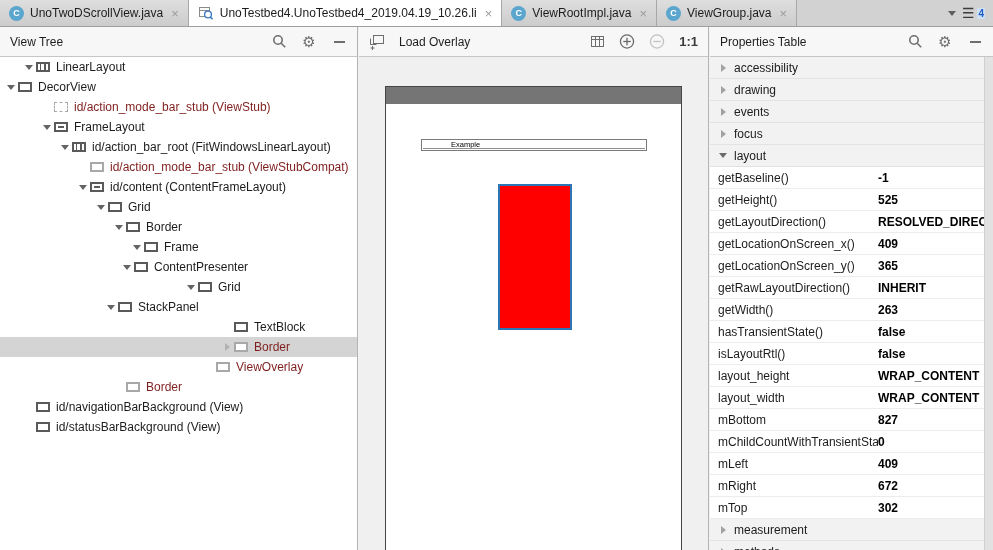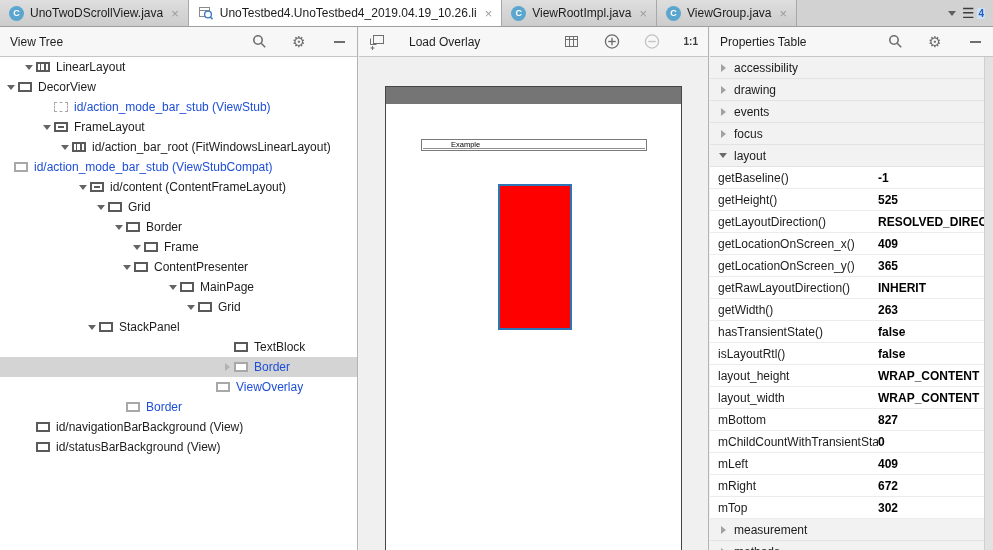--- a/index.html
+++ b/index.html
@@ -23,33 +23,33 @@
   .burger { font-size:14px; font-weight:bold; color:#3c3c3c; }
   .badge4 { color:#1d5fc4; font-size:10px; font-weight:bold; margin-left:-3px; background:#cfe0f5; padding:0 1px;}
 
   
   .panel { position:absolute; top:27px; bottom:0; background:#fff; }
   #left-panel  { left:0;   width:358px; border-right:1px solid #b3b3b3; }
   #mid-panel   { left:359px; width:350px; border-right:1px solid #b3b3b3; background:#f0f0f0; }
   #right-panel { left:710px; width:283px; }
 
   .phead { height:30px; background:#f7f7f7; border-bottom:1px solid #c6c6c6;
-    display:flex; align-items:center; padding:0 10px; gap:24px; }
+    display:flex; align-items:center; padding:0 10px; gap:14px; }
   .phead .ptitle { font-size:12px; color:#1e1e1e; }
   .phead .spacer { flex:1; }
   .hicon { width:16px; height:16px; display:flex; align-items:center; justify-content:center; flex:none; }
   .minus { width:11px; height:2px; background:#6e6e6e; }
   .gear { font-size:15px; color:#6e6e6e; line-height:15px; }
-  .ratio { font-size:10px; font-weight:bold; color:#3c3c3c; }
+  .ratio { font-size:13px; font-weight:bold; color:#3c3c3c; }
 
   
   #tree { position:absolute; top:30px; bottom:0; left:0; right:0; overflow:hidden; background:#fff; }
   .trow { height:20px; display:flex; align-items:center; white-space:nowrap; }
   .trow.sel { background:#d4d4d4; }
-  .trow.gray { color:#1d4ed8; }
+  .trow.gray { color:#7f1d1d; }
   .tarrow { width:14px; flex:none; display:flex; justify-content:center; }
   .tarrow.down::before { content:""; border-left:4px solid transparent; border-right:4px solid transparent;
     border-top:5px solid #646464; }
   .tarrow.right::before { content:""; border-top:4px solid transparent; border-bottom:4px solid transparent;
     border-left:5px solid #b2b2b2; }
   .ticon { width:14px; height:10px; border:2px solid #5a5a5a; background:#fff; flex:none;
     margin-right:6px; display:flex; align-items:center; justify-content:center; }
   .trow.gray .ticon { border-color:#a8a8a8; }
   .ticon.linear { background-image:linear-gradient(to right,
      transparent 0 2px, #5a5a5a 2px 3.5px, transparent 3.5px 6.5px, #5a5a5a 6.5px 8px, transparent 8px); }
@@ -161,21 +161,21 @@
         <span class="ticon frame">
           <span class="fill"></span>
         </span>
         <span>FrameLayout</span>
       </div>
       <div class="trow" style="padding-left: 58px;">
         <span class="tarrow down"></span>
         <span class="ticon linear"></span>
         <span>id/action_bar_root (FitWindowsLinearLayout)</span>
       </div>
-      <div class="trow gray" style="">
+      <div class="trow gray" style="padding-left: 76px;">
         <span class="tarrow"></span>
         <span class="ticon view"></span>
         <span>id/action_mode_bar_stub (ViewStubCompat)</span>
       </div>
       <div class="trow" style="padding-left: 76px;">
         <span class="tarrow down"></span>
         <span class="ticon frame">
           <span class="fill"></span>
         </span>
         <span>id/content (ContentFrameLayout)</span>
@@ -193,31 +193,26 @@
       <div class="trow" style="padding-left: 130px;">
         <span class="tarrow down"></span>
         <span class="ticon view"></span>
         <span>Frame</span>
       </div>
       <div class="trow" style="padding-left: 120px;">
         <span class="tarrow down"></span>
         <span class="ticon view"></span>
         <span>ContentPresenter</span>
       </div>
-      <div class="trow" style="padding-left: 166px;">
-        <span class="tarrow down"></span>
-        <span class="ticon view"></span>
-        <span>MainPage</span>
-      </div>
       <div class="trow" style="padding-left: 184px;">
         <span class="tarrow down"></span>
         <span class="ticon view"></span>
         <span>Grid</span>
       </div>
-      <div class="trow" style="padding-left: 85px;">
+      <div class="trow" style="padding-left: 85px; margin-left: 19px;">
         <span class="tarrow down"></span>
         <span class="ticon view"></span>
         <span>StackPanel</span>
       </div>
       <div class="trow" style="padding-left: 220px;">
         <span class="tarrow"></span>
         <span class="ticon view"></span>
         <span>TextBlock</span>
       </div>
       <div class="trow gray sel" style="padding-left: 220px;">

